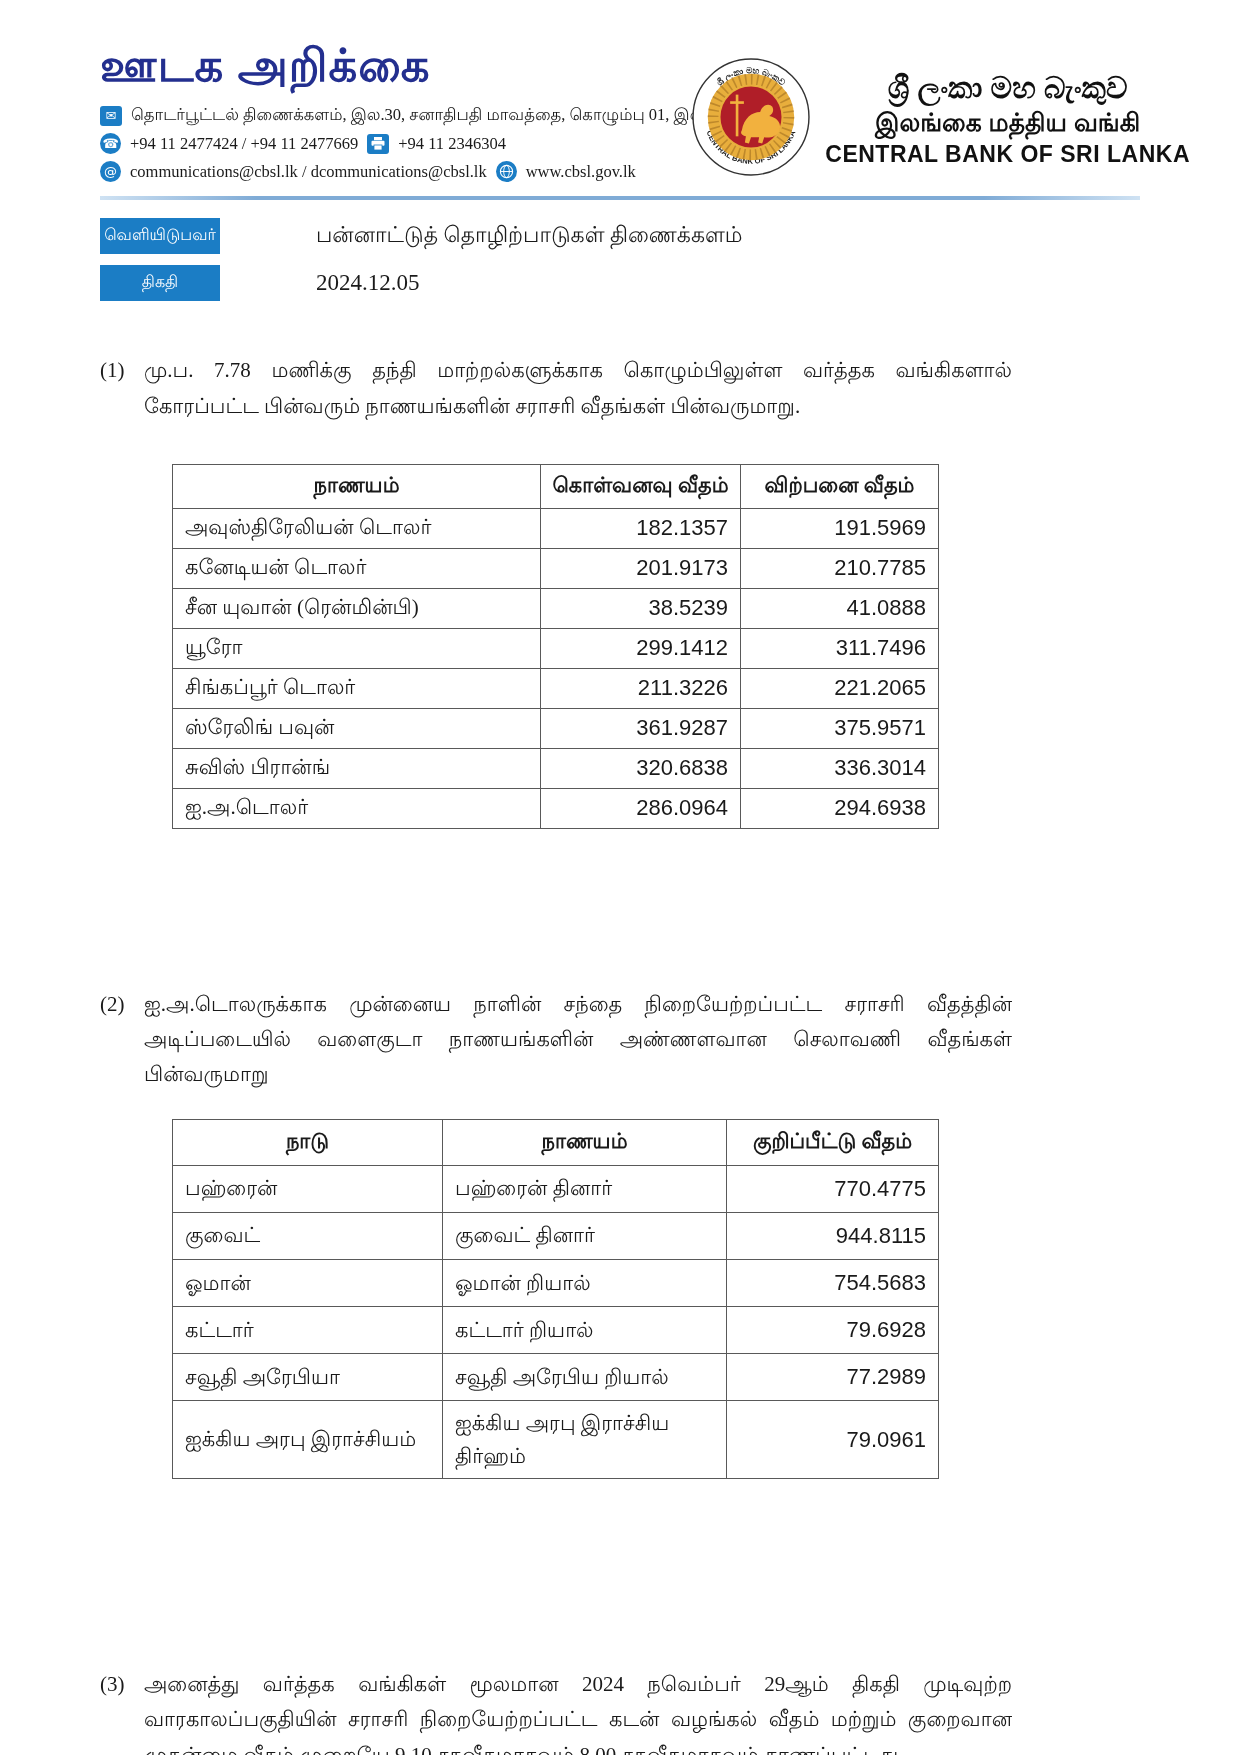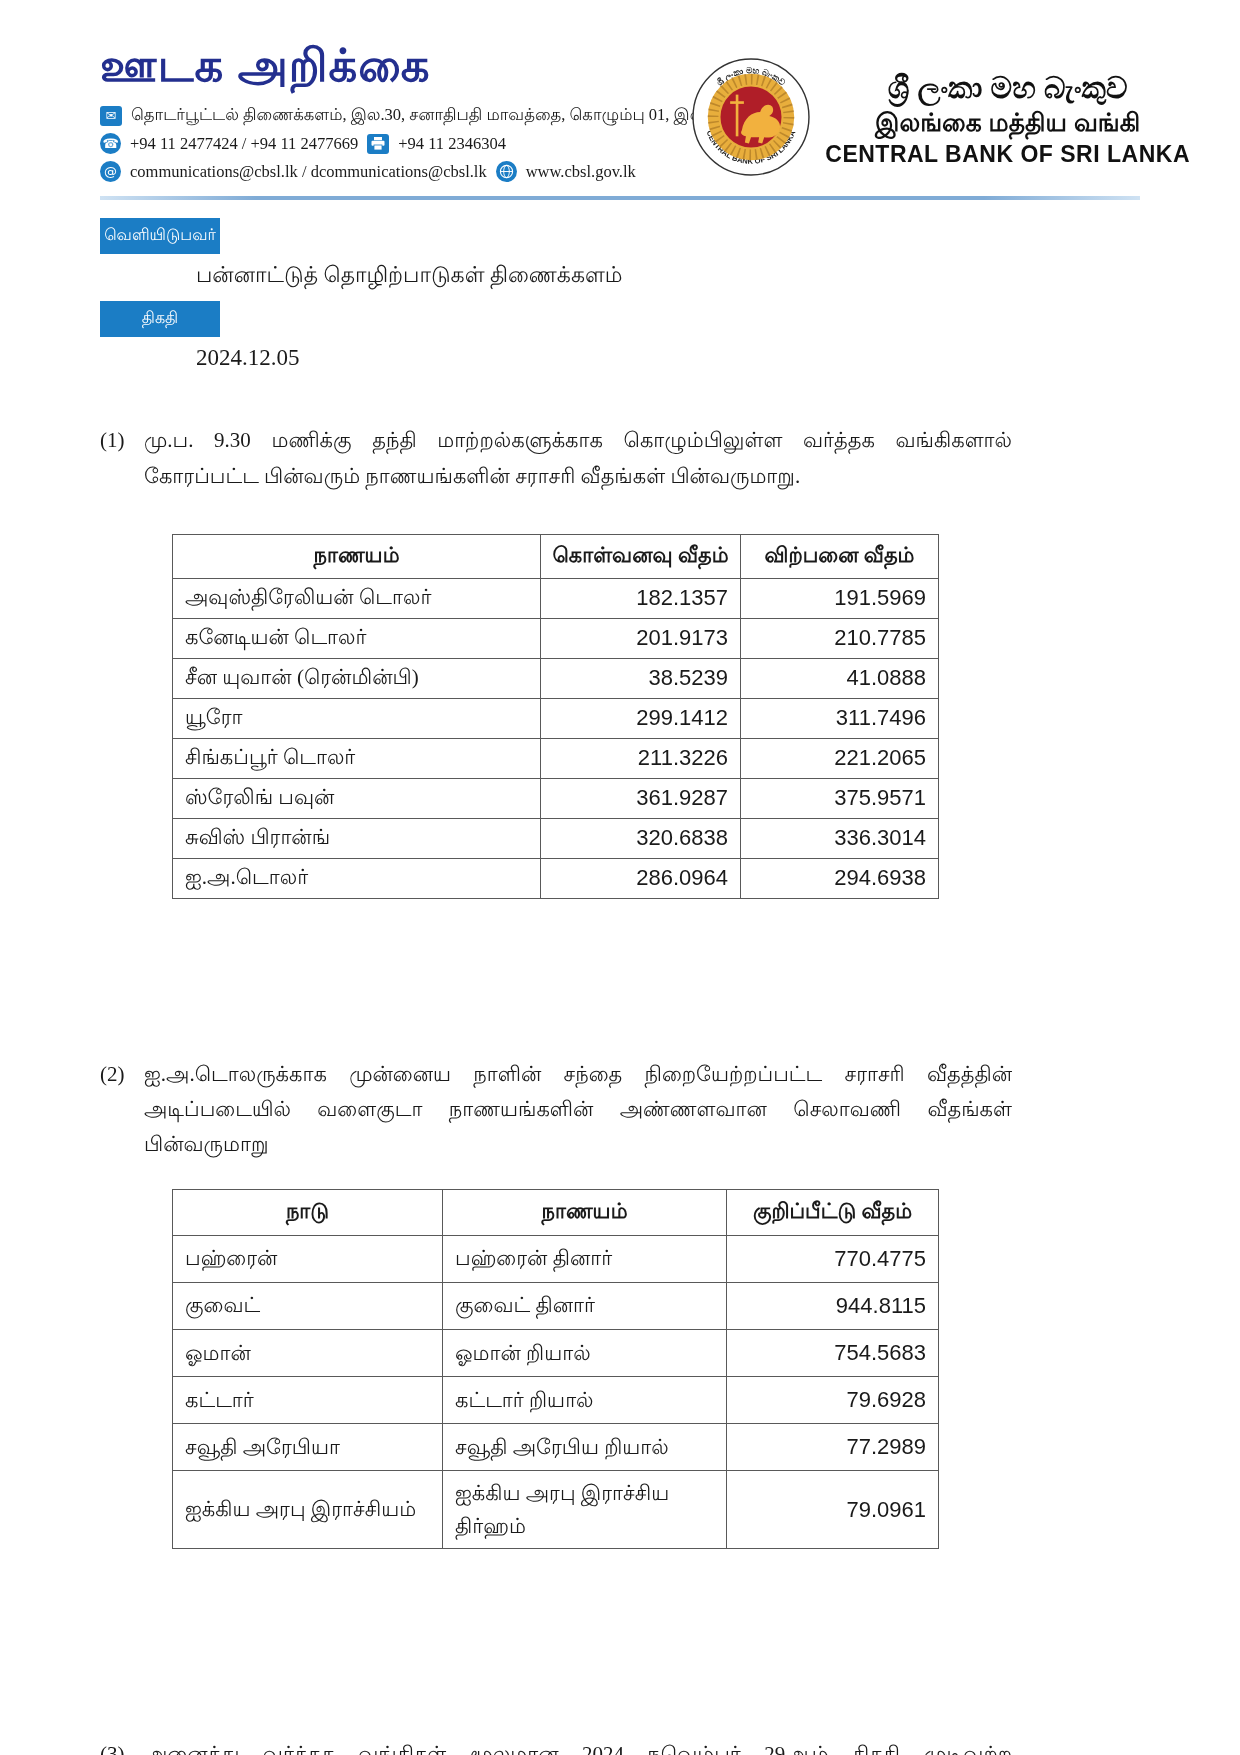--- a/index.html
+++ b/index.html
@@ -44,21 +44,21 @@
   .bank-names{text-align:center;font-family:"Liberation Sans","DejaVu Sans",sans-serif;color:#111;}
   .bank-name-si{font-size:30px;font-weight:700;line-height:1.25;}
   .bank-name-ta{font-size:25px;font-weight:700;line-height:1.3;}
   .bank-name-en{font-size:23px;font-weight:800;letter-spacing:0.5px;line-height:1.35;}
 
   .divider{margin:14px 100px 0 100px;height:4px;
     background:linear-gradient(to right,#cfe2f3,#7fabd6 15%,#7fabd6 85%,#cfe2f3);}
 
   
   .meta{margin:18px 0 0 100px;display:flex;flex-direction:column;gap:11px;}
-  .meta-row{display:flex;align-items:flex-start;gap:8px;flex-direction:column;}
+  .meta-row{display:flex;align-items:center;gap:0;}
   .meta-label{
     background:var(--label_blue);color:#fff;width:120px;flex:none;
     padding:8px 4px;text-align:center;font-size:16px;
     font-family:"Liberation Sans","DejaVu Sans",sans-serif;
   }
   .meta-value{padding-left:96px;font-size:22px;}
   .meta-value.date{font-size:23px;}
 
   
   .para{display:flex;margin-left:100px;width:912px;}
@@ -166,21 +166,21 @@
       <span class="meta-value">பன்னாட்டுத் தொழிற்பாடுகள் திணைக்களம்</span>
     </div>
     <div class="meta-row">
       <span class="meta-label">திகதி</span>
       <span class="meta-value date">2024.12.05</span>
     </div>
   </div>
 
   <div class="para p1">
     <div class="para-num">(1)</div>
-    <div class="para-text">மு.ப. 9.30 மணிக்கு தந்தி மாற்றல்களுக்காக கொழும்பிலுள்ள வர்த்தக வங்கிகளால் கோரப்பட்ட பின்வரும் நாணயங்களின் சராசரி வீதங்கள் பின்வருமாறு.</div>
+    <div class="para-text">மு.ப. 7.78 மணிக்கு தந்தி மாற்றல்களுக்காக கொழும்பிலுள்ள வர்த்தக வங்கிகளால் கோரப்பட்ட பின்வரும் நாணயங்களின் சராசரி வீதங்கள் பின்வருமாறு.</div>
   </div>
 
   <table class="t1">
     <colgroup>
         <col class="c0">
         <col class="c1">
         <col class="c2">
       </colgroup>
     <thead>
       <tr>

